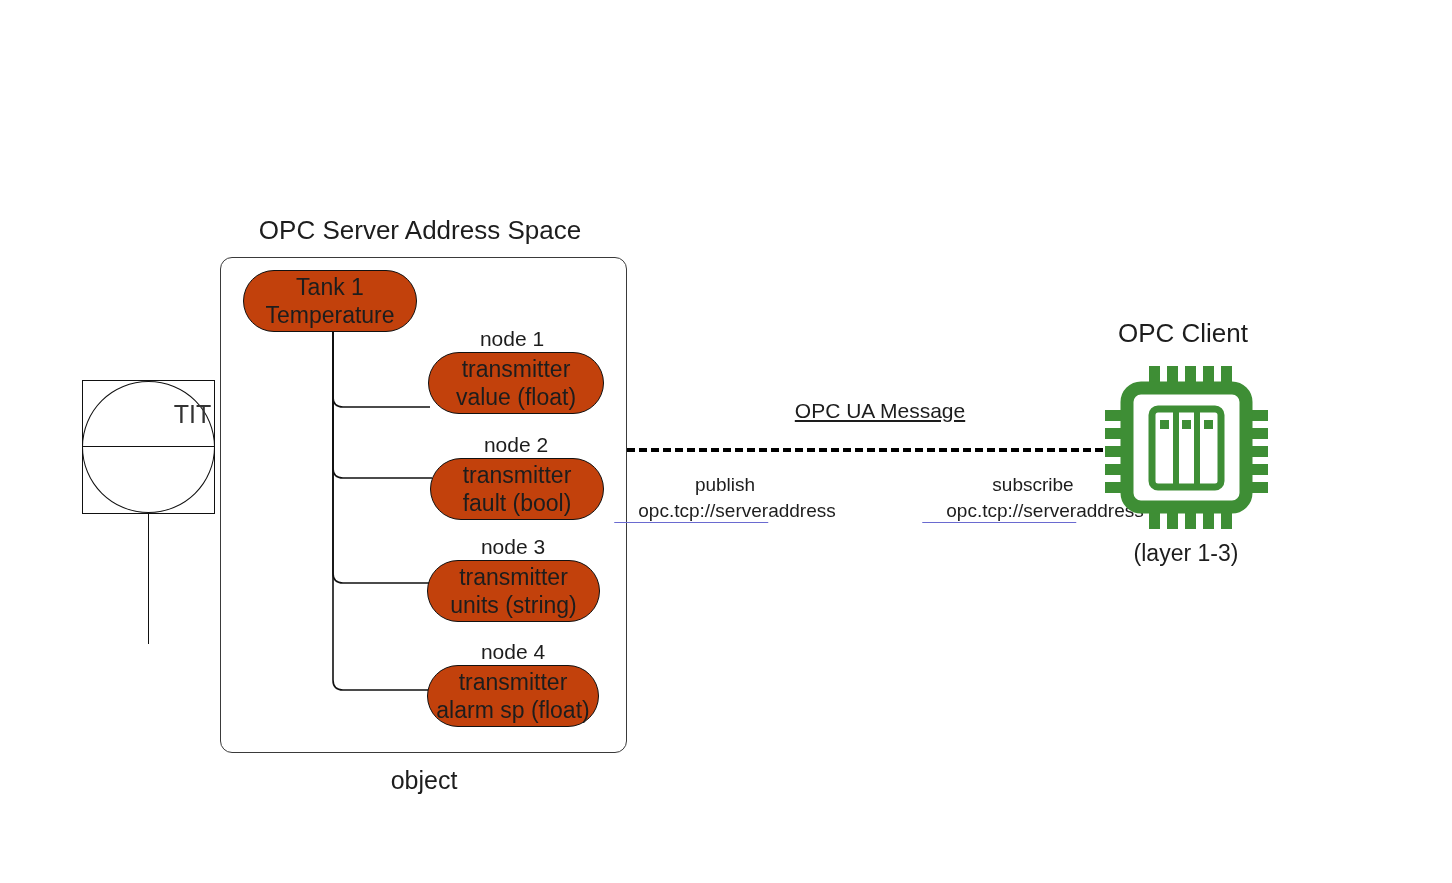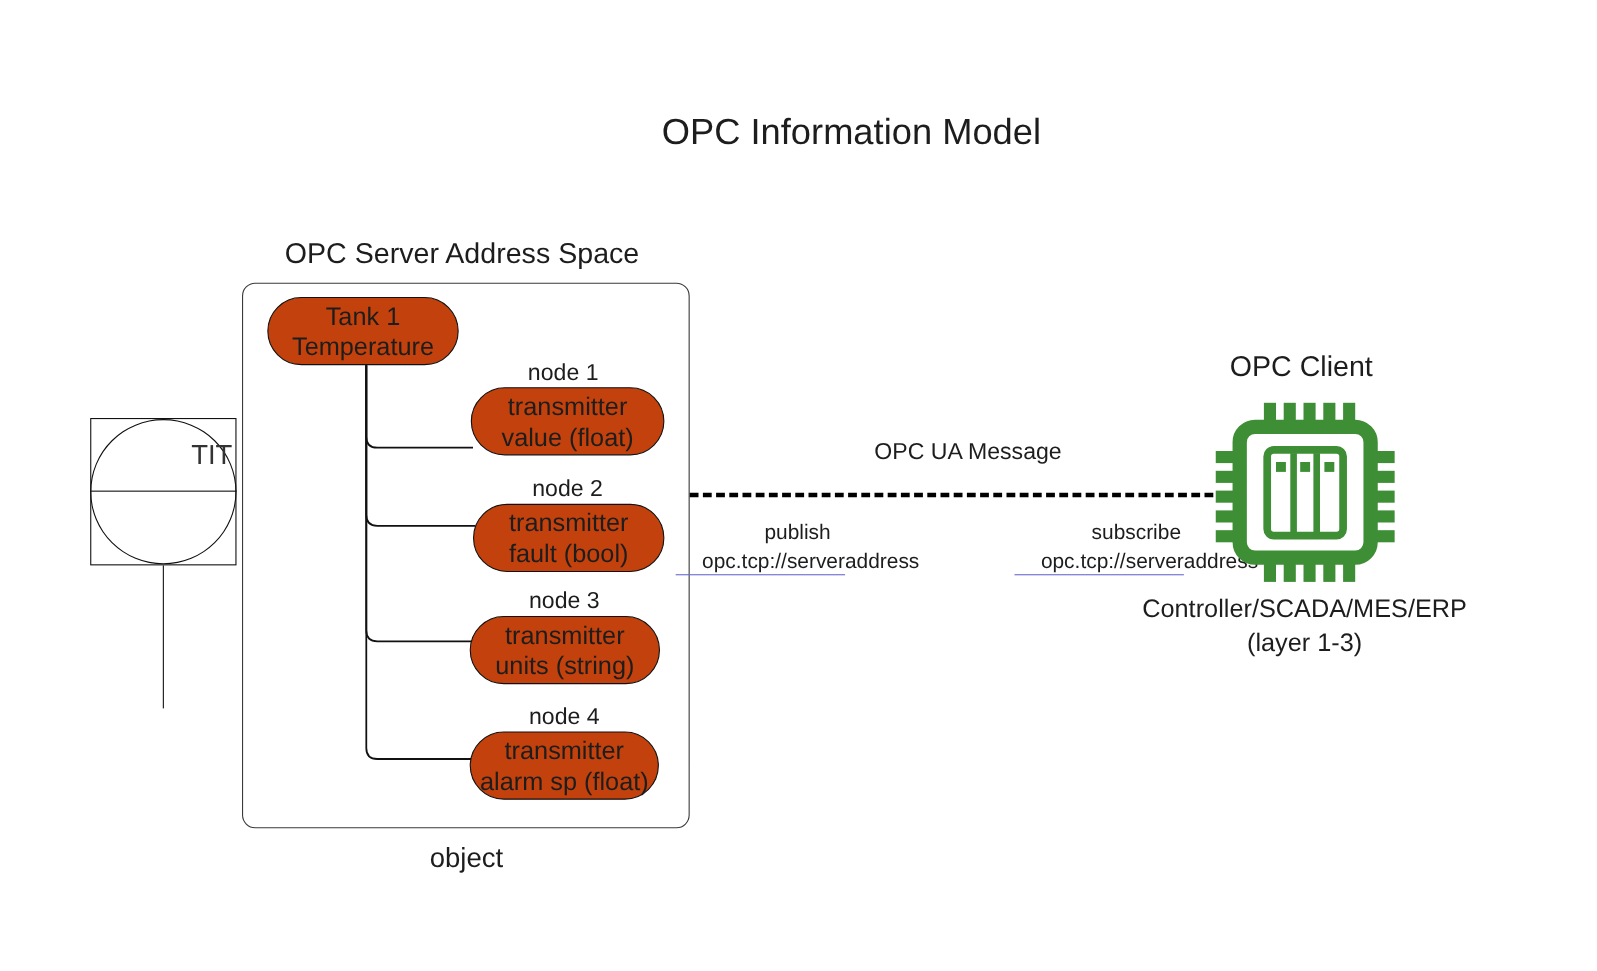--- a/index.html
+++ b/index.html
@@ -55,20 +55,21 @@
     left: 1186px;
     line-height: 1.35;
     text-align: center;
     white-space: normal;
     width: 460px;
   }
   #message-label {
     font-size: 21px;
     top: 399px;
     left: 880px;
+    text-decoration: underline;
   }
 
   
   #tit-symbol {
     position: absolute;
     left: 82px;
     top: 380px;
     width: 133px;
     height: 134px;
   }
@@ -219,21 +220,20 @@
     top: 366px;
     width: 163px;
     height: 163px;
   }
 </style>
 </head>
 <body>
 
 <div id="canvas">
 
-  <div class="txt center" id="diagram-title">OPC Information Model</div>
 
   <div id="tit-symbol">
     <div id="tit-square"></div>
     <div id="tit-circle"></div>
     <div id="tit-divider"></div>
     <div id="tit-label">TIT</div>
   </div>
   <div id="tit-stem"></div>
 
   <div class="txt center" id="server-space-label">OPC Server Address Space</div>
@@ -327,17 +327,16 @@
         <rect x="89" y="46" width="6" height="72"></rect>
 
         <rect x="55" y="54" width="9" height="9"></rect>
         <rect x="77" y="54" width="9" height="9"></rect>
         <rect x="99" y="54" width="9" height="9"></rect>
       </g>
     </svg>
   </div>
 
   <div class="txt" id="client-subtitle" style="transform:translateX(-50%);">
-    <div>Controller/SCADA/MES/ERP</div>
     <div>(layer 1-3)</div>
   </div>
 
 </div>
 
 </body></html>

